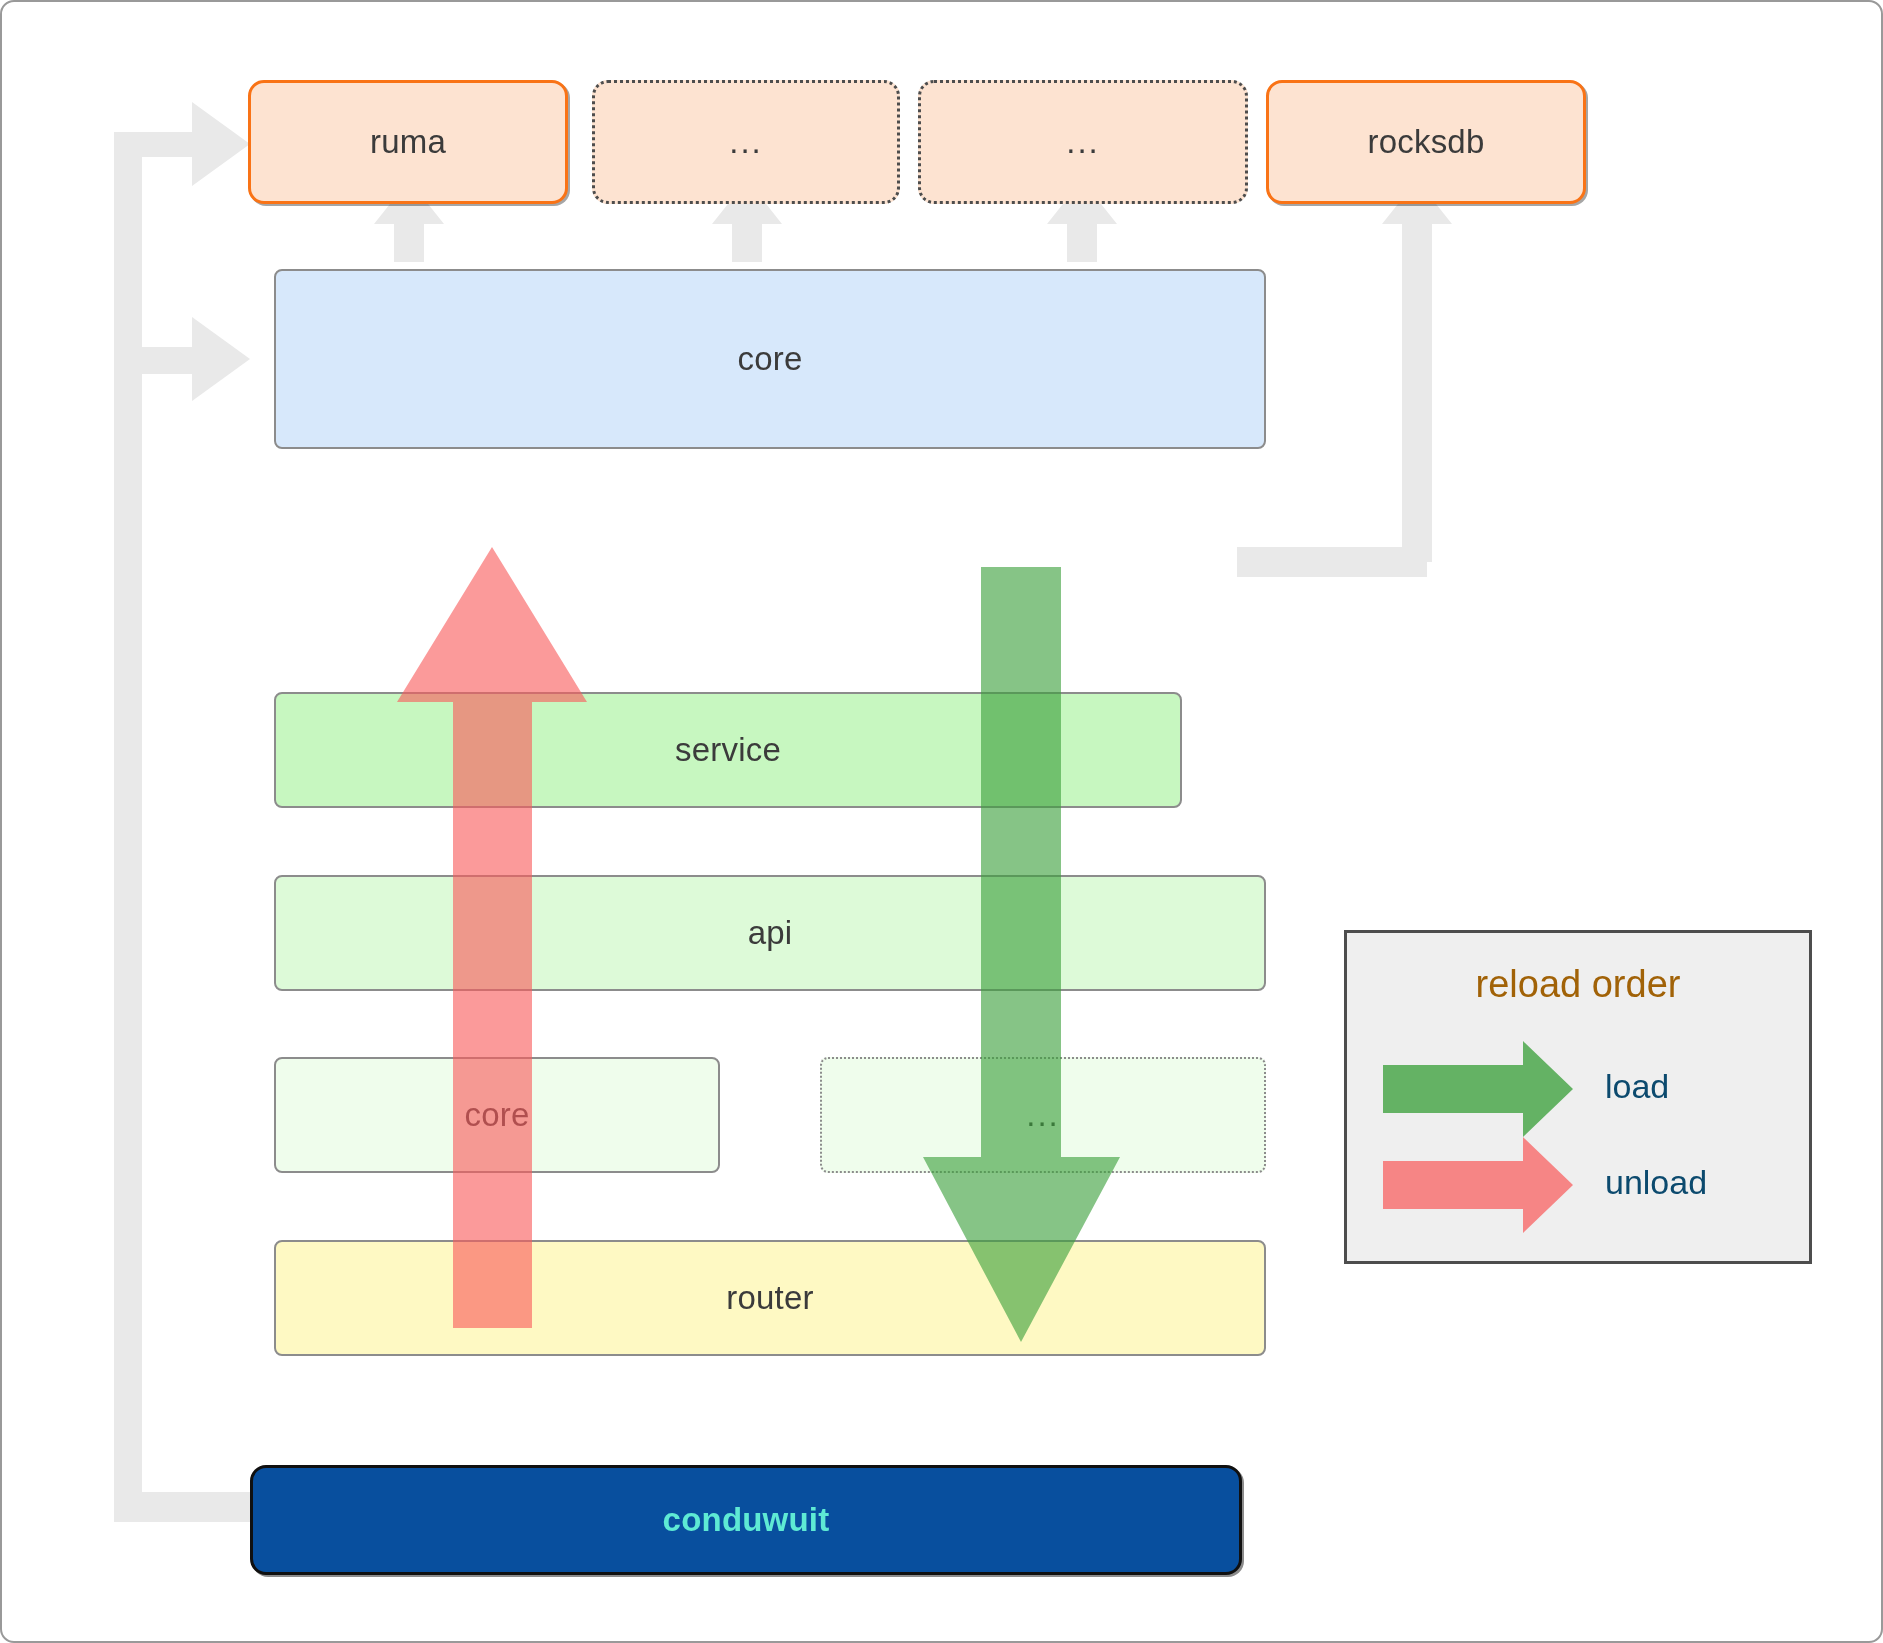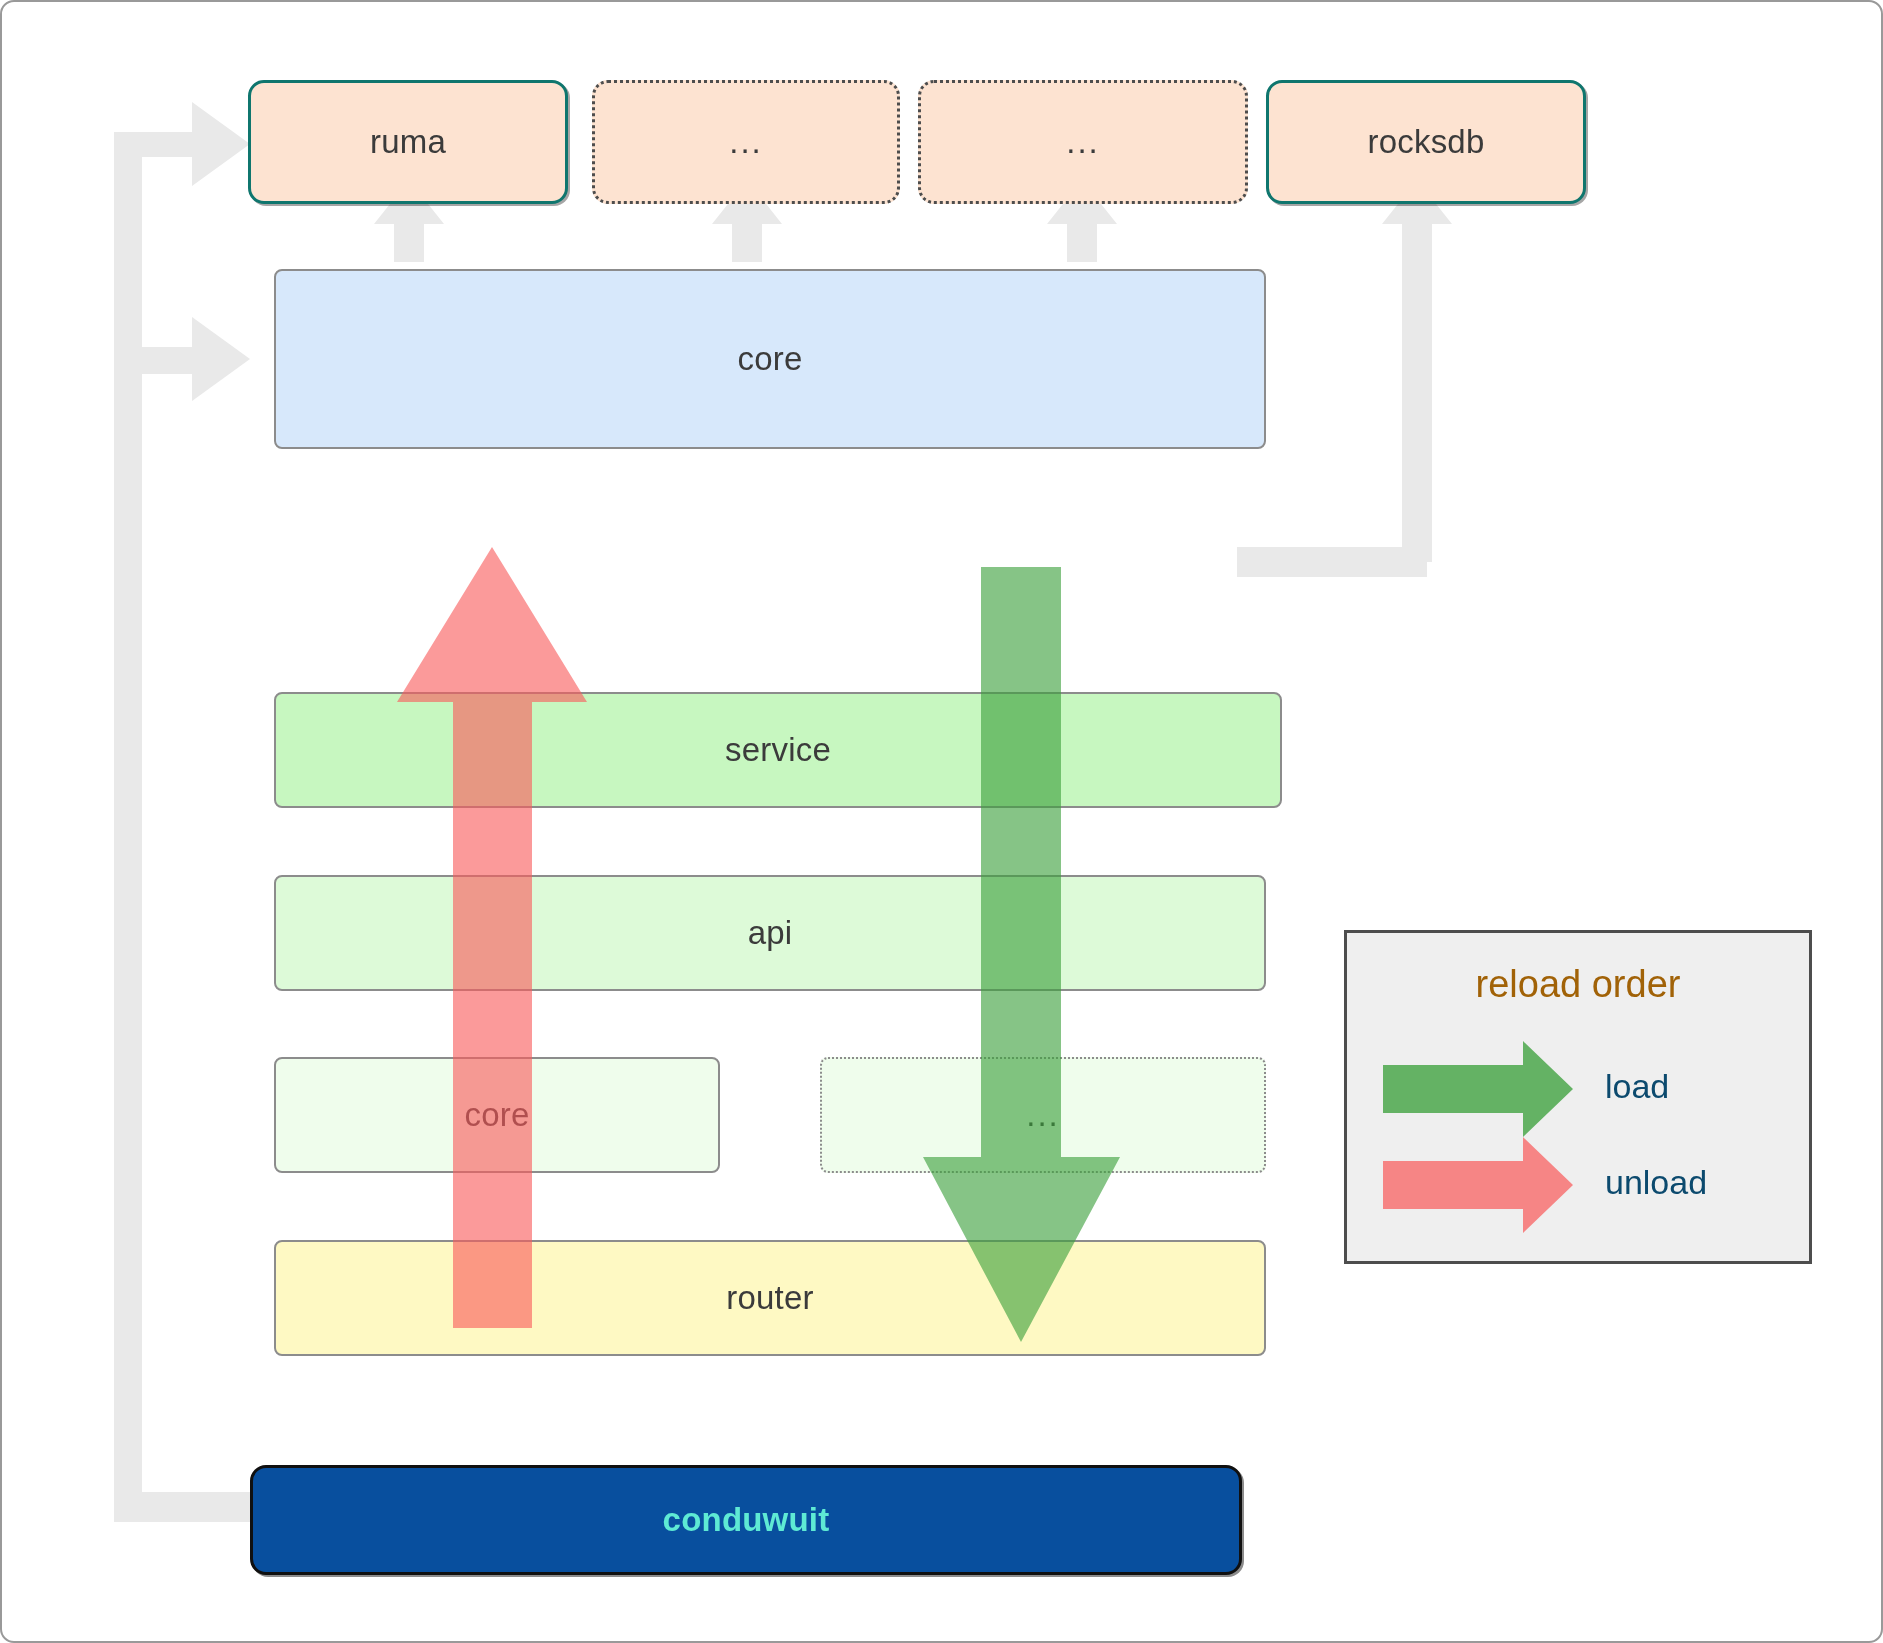--- a/index.html
+++ b/index.html
@@ -17,21 +17,21 @@
     position:absolute;
     box-sizing:border-box;
     display:flex;align-items:center;justify-content:center;
     border-radius:14px;
     color:#3b3b3b;
     font-size:33px;
     letter-spacing:.2px;
   }
   .dep{
     background:#fde3d1;
-    border:3px solid #0f766e;
+    border:3px solid #f97316;
     box-shadow:2px 2px 0 rgba(0,0,0,.35);
     border-radius:16px;
   }
   .dep.dotted{
     border:3px dotted #4d4d4d;
     box-shadow:none;
   }
   .layer{
     border:2px solid #8c8c8c;
     border-radius:8px;
@@ -105,21 +105,21 @@
 
   <div class="box dep" style="left:1264px;top:78px;width:320px;height:124px;text-align:center;">
     <span>rocksdb</span>
   </div>
 
   <div class="box layer core" style="left:248px;top:267px;width:992px;height:180px;">
     <span>core</span>
   </div>
 
 
-  <div class="box layer" style="left:248px;top:690px;width:1008px;height:116px;background:#c7f7c0;">
+  <div class="box layer" style="left:248px;top:690px;width:908px;height:116px;background:#c7f7c0;">
     <span>service</span>
   </div>
 
   <div class="box layer" style="left:248px;top:873px;width:992px;height:116px;background:#ddfad8;">
     <span>api</span>
   </div>
 
   <div class="box layer" style="left:248px;top:1055px;width:446px;height:116px;background:#effdec;">
     <span>core</span>
   </div>

